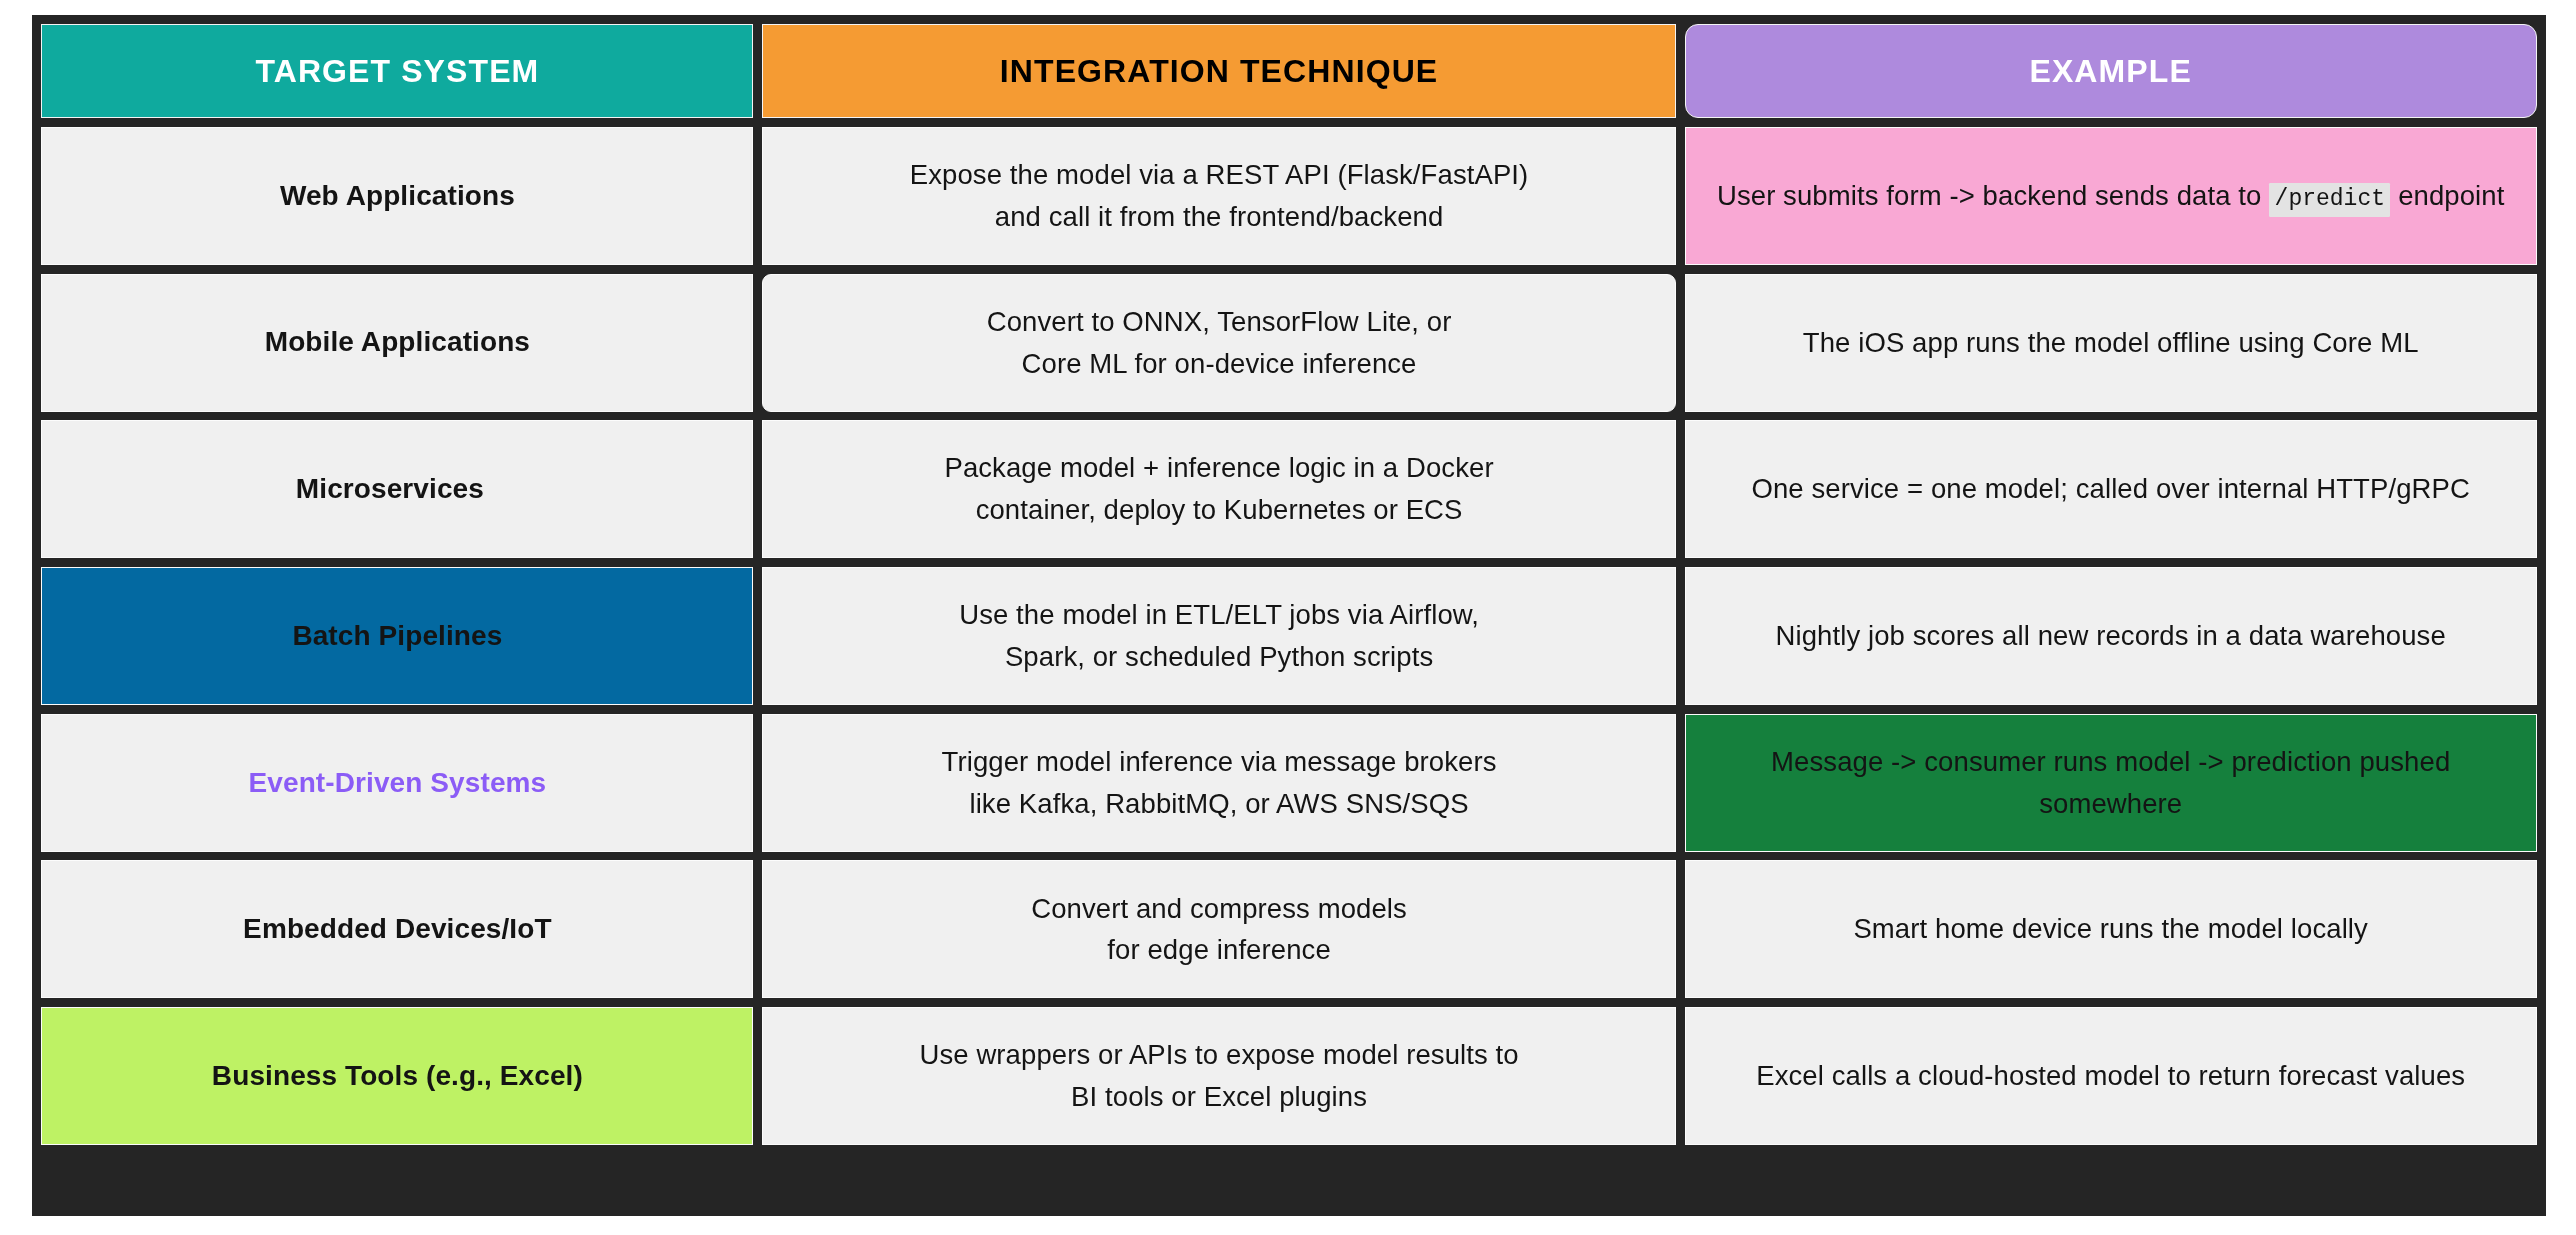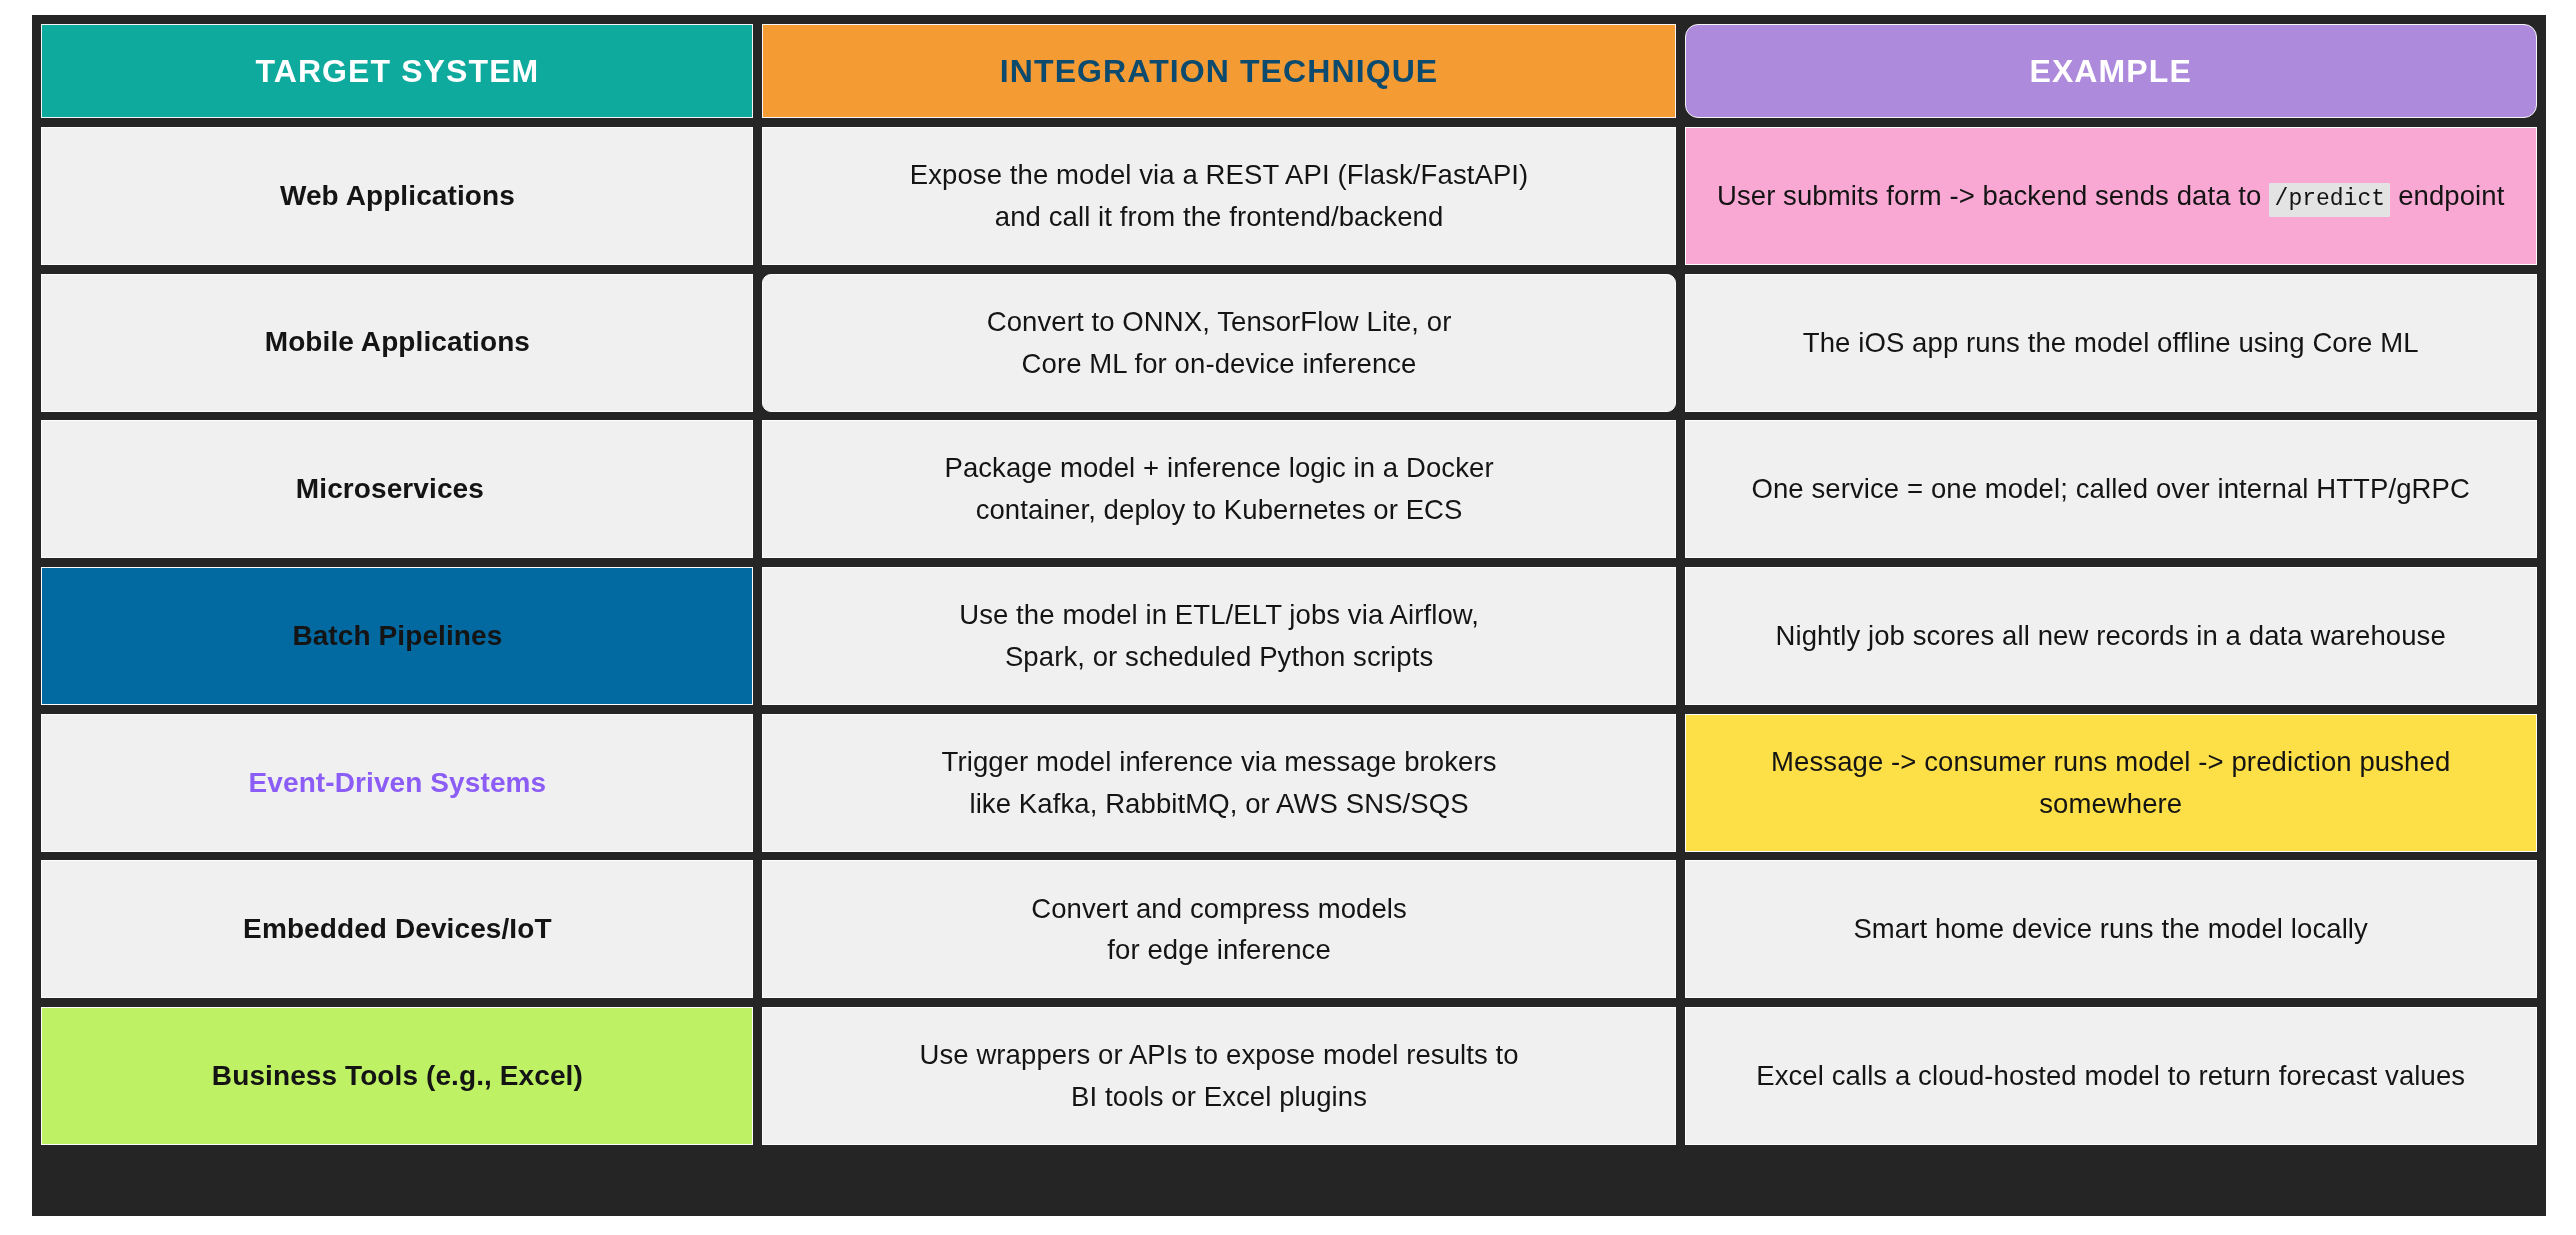--- a/index.html
+++ b/index.html
@@ -105,21 +105,21 @@
 </style>
 </head>
 <body style="background: rgb(255, 255, 255);">
 
 <div id="table-frame" style="background: rgb(37, 37, 37);">
 
   <div class="row row-header">
     <div class="cell col-1 hdr-target" style="background: rgb(15, 170, 158); color: rgb(255, 255, 255);">
       <span class="cell-inner">TARGET SYSTEM</span>
     </div>
-    <div class="cell col-2 hdr-technique" style="background: rgb(245, 155, 51); color: #0c4a6e;">
+    <div class="cell col-2 hdr-technique" style="background: rgb(245, 155, 51); color: #000000;">
       <span class="cell-inner">INTEGRATION TECHNIQUE</span>
     </div>
     <div class="cell col-3 hdr-example" style="background: rgb(174, 138, 221); color: rgb(255, 255, 255);">
       <span class="cell-inner">EXAMPLE</span>
     </div>
   </div>
 
   <div class="row row-body">
     <div class="cell col-1 cell-system" style="background: rgb(240, 240, 240); color: rgb(20, 20, 20);">
       <span class="cell-inner">Web Applications</span>
@@ -173,21 +173,21 @@
   </div>
 
   <div class="row row-body">
     <div class="cell col-1 cell-system" style="background: rgb(240, 240, 240); color: #8b5cf6;">
       <span class="cell-inner">Event-Driven Systems</span>
     </div>
     <div class="cell col-2 cell-technique" style="background: rgb(240, 240, 240); color: rgb(20, 20, 20);">
       <span class="cell-inner">Trigger model inference via message brokers
 like Kafka, RabbitMQ, or AWS SNS/SQS</span>
     </div>
-    <div class="cell col-3 cell-example" style="background: #fde047; color: rgb(20, 20, 20);">
+    <div class="cell col-3 cell-example" style="background: #15803d; color: rgb(20, 20, 20);">
       <span class="cell-inner">Message -&gt; consumer runs model -&gt; prediction pushed somewhere</span>
     </div>
   </div>
 
   <div class="row row-body">
     <div class="cell col-1 cell-system" style="background: rgb(240, 240, 240); color: rgb(20, 20, 20);">
       <span class="cell-inner">Embedded Devices/IoT</span>
     </div>
     <div class="cell col-2 cell-technique" style="background: rgb(240, 240, 240); color: rgb(20, 20, 20);">
       <span class="cell-inner">Convert and compress models

